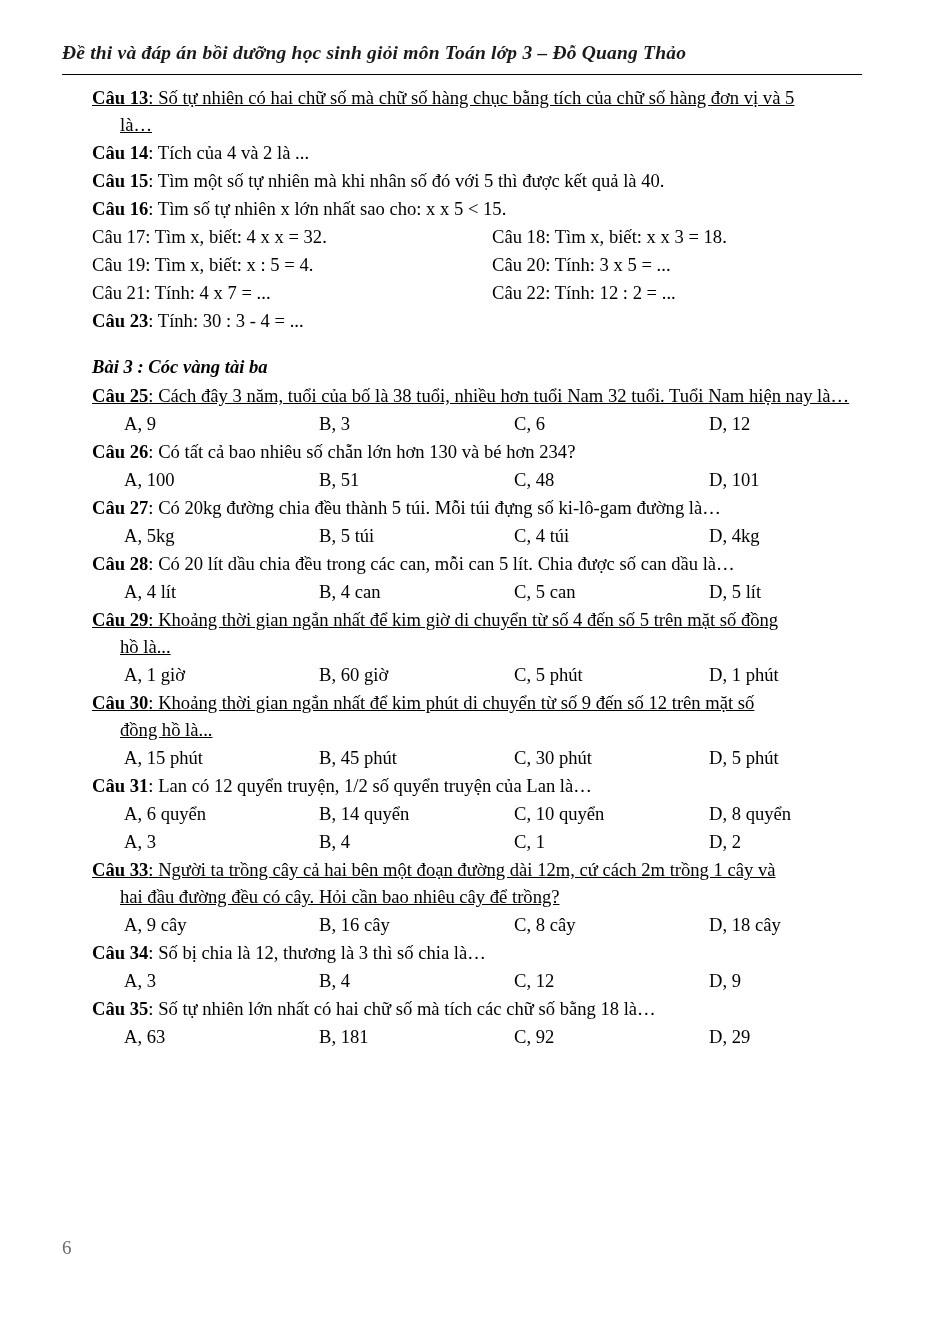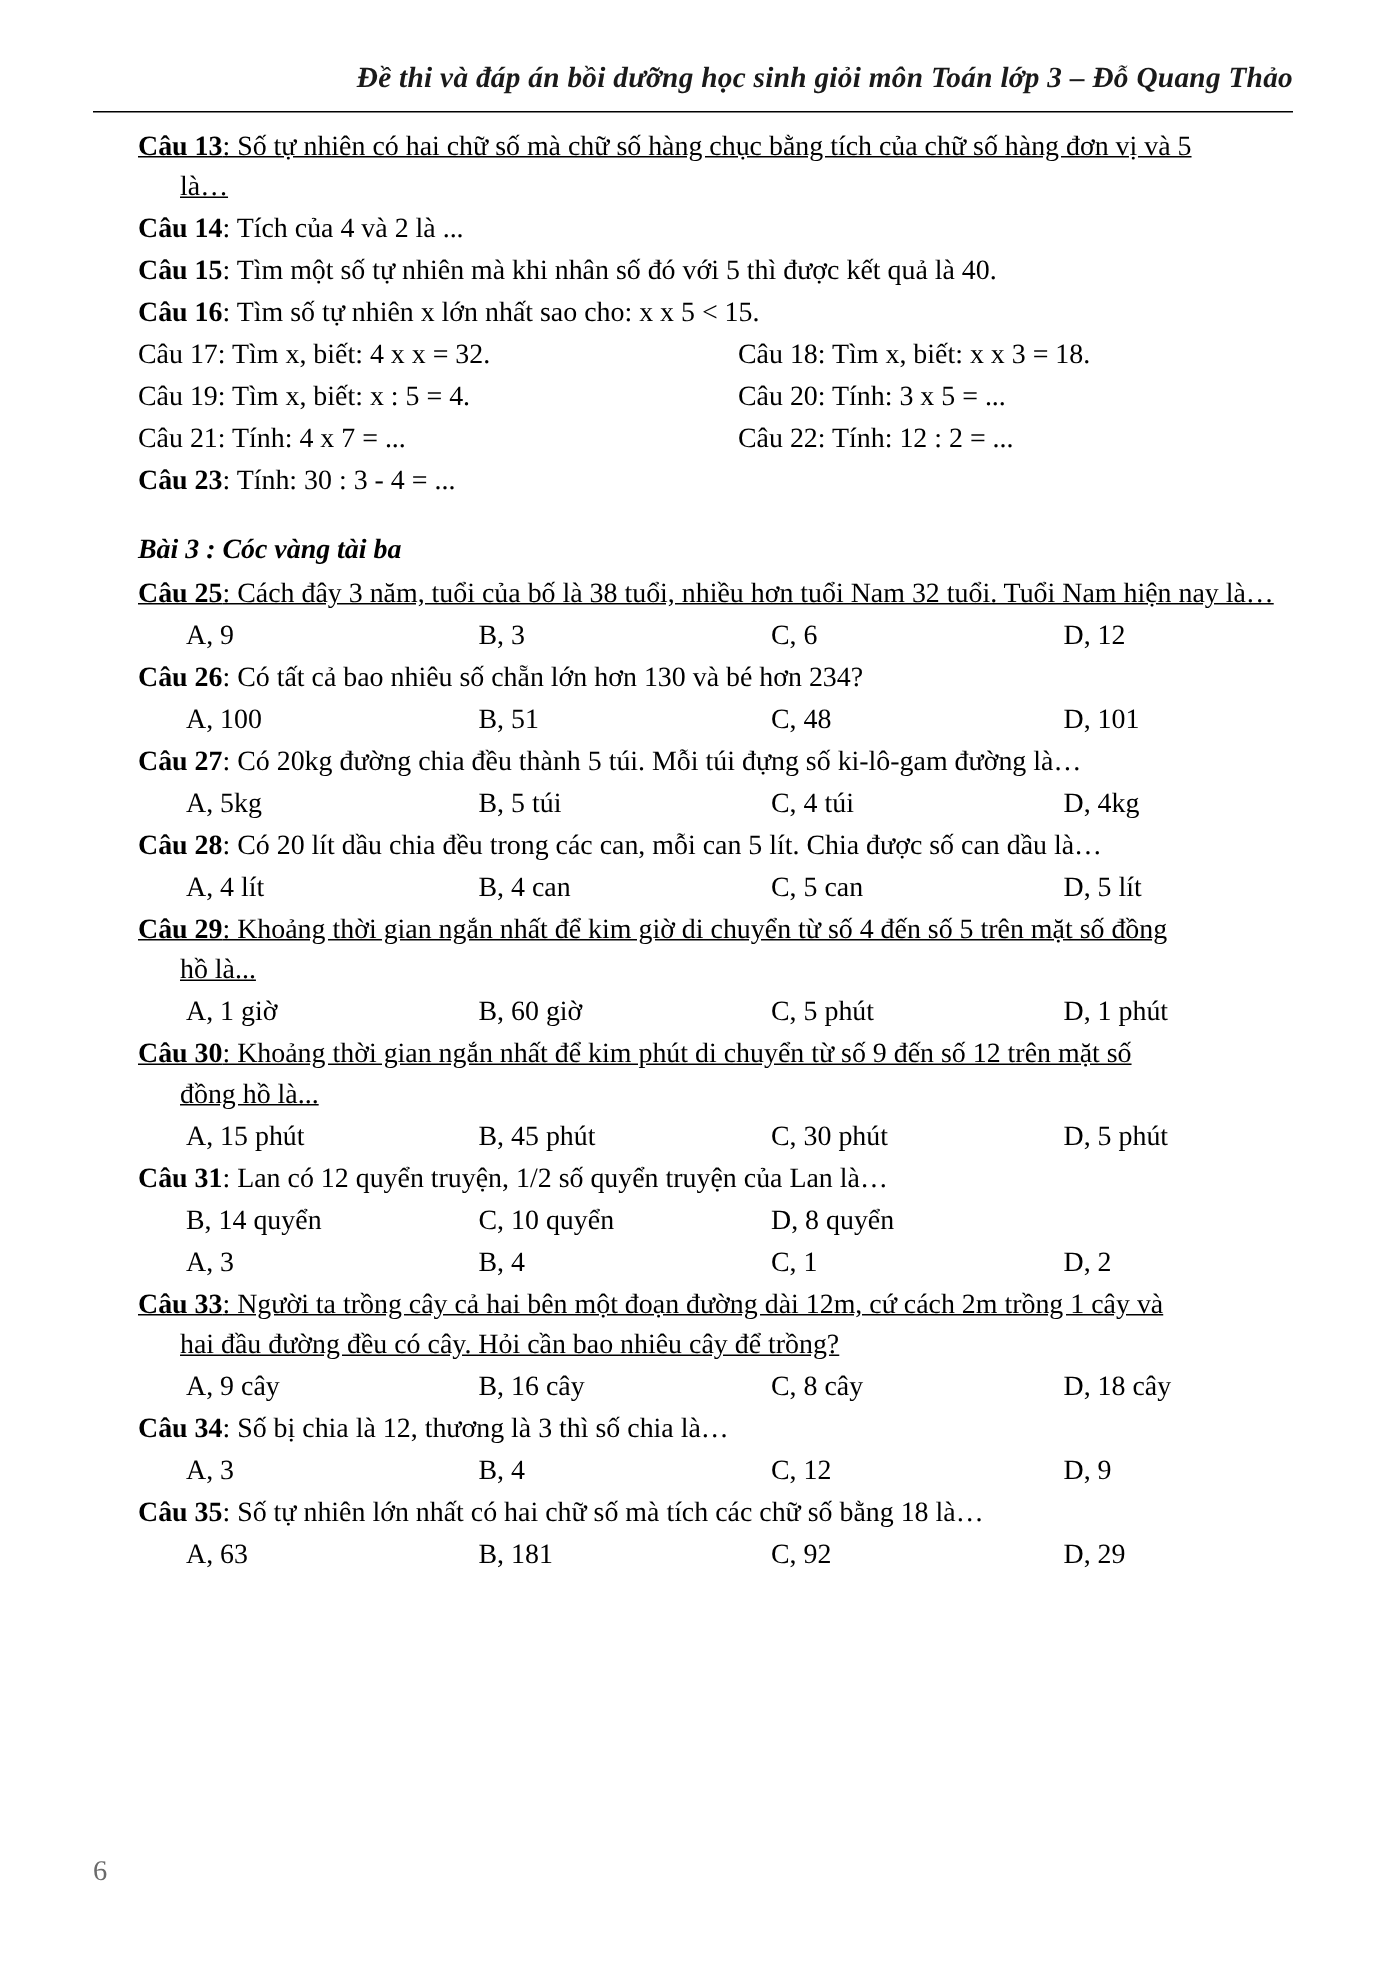--- a/index.html
+++ b/index.html
@@ -14,21 +14,21 @@
     background: #ffffff;
     font-family: "Liberation Serif", serif;
     color: #000000;
     overflow: hidden;
   }
   .header {
     position: absolute;
     left: 62px;
     top: 42px;
     width: 800px;
-    text-align: right;
+    text-align: left;
     font-family: "Liberation Serif", serif;
     font-style: italic;
     font-weight: bold;
     font-size: 19.5px;
     color: #1a1a1a;
     letter-spacing: 0.2px;
   }
   .header-rule {
     position: absolute;
     left: 62px;
@@ -210,20 +210,21 @@
       <span>A, 15 phút</span>
       <span>B, 45 phút</span>
       <span>C, 30 phút</span>
       <span>D, 5 phút</span>
     </div>
 
     <p class="q-line">
       <span class="lbl">Câu 31</span><span>: Lan có 12 quyển truyện, 1/2 số quyển truyện của Lan là…</span>
     </p>
     <div class="answers">
+      <span>A, 6 quyển</span>
       <span>B, 14 quyển</span>
       <span>C, 10 quyển</span>
       <span>D, 8 quyển</span>
     </div>
 
     <div class="answers">
       <span>A, 3</span>
       <span>B, 4</span>
       <span>C, 1</span>
       <span>D, 2</span>

